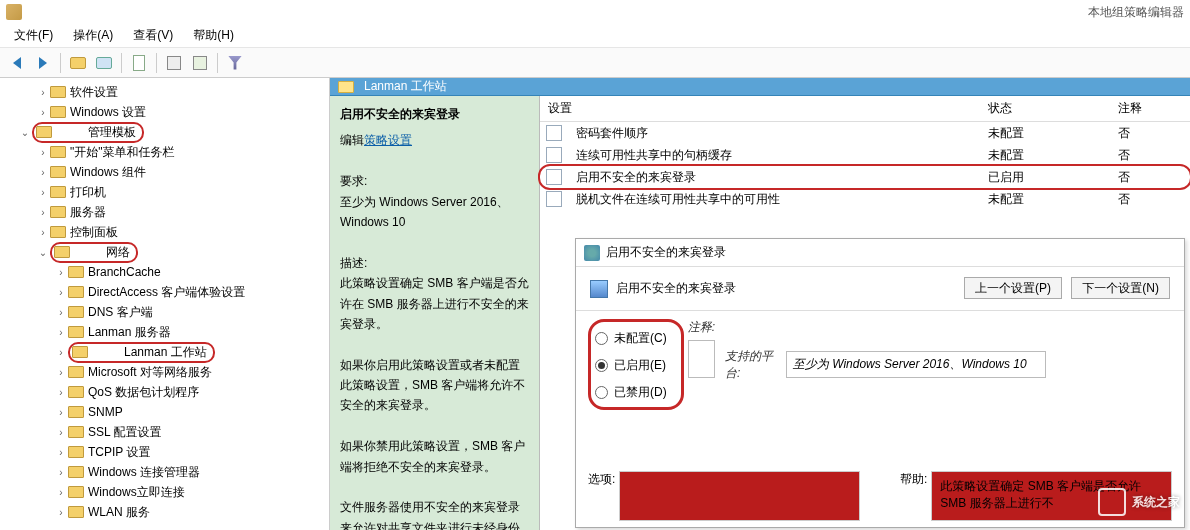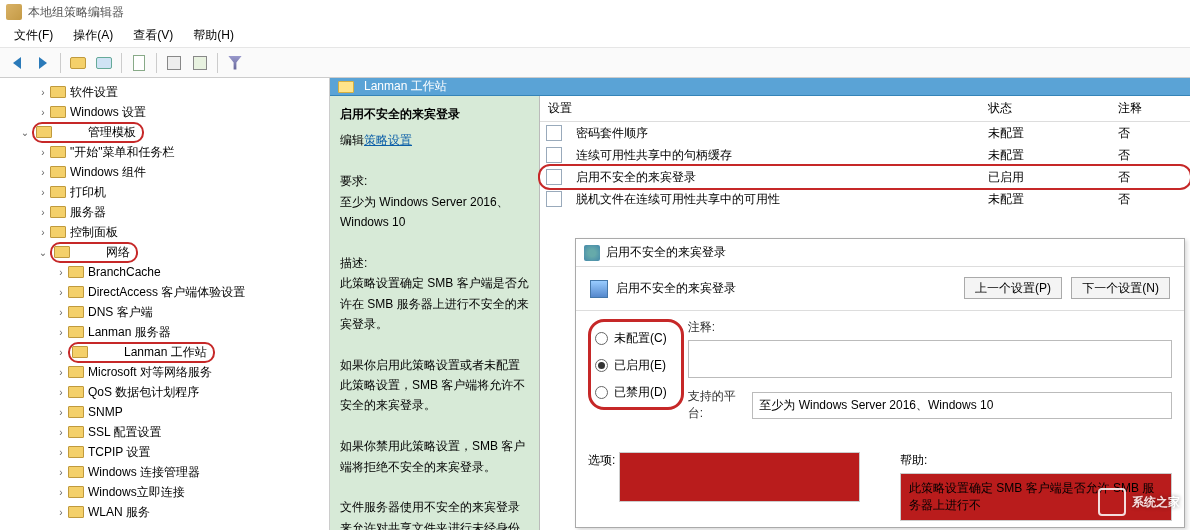--- a/index.html
+++ b/index.html
@@ -1,18 +1,18 @@
 <!DOCTYPE html>
 <html><head>
 <meta charset="utf-8">
 <style>
 * { box-sizing: border-box; margin: 0; padding: 0; font-family: "Microsoft YaHei", "Segoe UI", sans-serif; font-size: 12px; }
 body { background: #fff; width: 1190px; height: 530px; overflow: hidden; position: relative; }
 
-.titlebar { display: flex; align-items: center; height: 24px; padding: 2px 6px; background: #fff; }
+.titlebar { display: flex; align-items: center; height: 24px; padding: 2px 6px; background: #fff; justify-content: space-between; }
 .titlebar-icon { width: 16px; height: 16px; background: linear-gradient(135deg,#d9b266,#c49a46); border-radius: 2px; margin-right: 6px; }
 .titlebar-text { color: #555; }
 
 .menubar { display: flex; height: 24px; padding: 0 4px; align-items: center; background: #fff; border-bottom: 1px solid #e6e6e6; }
 .menubar-item { padding: 3px 10px; cursor: default; }
 
 .toolbar { display: flex; height: 30px; align-items: center; padding: 0 6px; gap: 4px; border-bottom: 1px solid #ccc; background: #fafafa; }
 .tool-btn { width: 22px; height: 22px; border: 1px solid transparent; display: flex; align-items: center; justify-content: center; }
 .arrow-left { width: 0; height: 0; border-top: 6px solid transparent; border-bottom: 6px solid transparent; border-right: 8px solid #2a7ab9; }
 .arrow-right { width: 0; height: 0; border-top: 6px solid transparent; border-bottom: 6px solid transparent; border-left: 8px solid #2a7ab9; }
@@ -56,21 +56,21 @@
 .dlg-sub-left { display: flex; align-items: center; gap: 8px; }
 .dlg-sub-icon { width: 18px; height: 18px; background: linear-gradient(#9cf,#58c); border: 1px solid #47a; }
 .dlg-btn { border: 1px solid #aaa; background: #f4f4f4; padding: 3px 10px; margin-left: 6px; cursor: default; }
 .dlg-body { display: flex; padding: 8px 12px; gap: 4px; }
 .dlg-radios { display: flex; flex-direction: column; gap: 10px; padding-top: 2px; }
 .radio-row { display: flex; align-items: center; gap: 6px; }
 .radio-dot { width: 13px; height: 13px; border: 1px solid #666; border-radius: 50%; position: relative; }
 .radio-dot.sel::after { content: ''; width: 7px; height: 7px; background: #333; border-radius: 50%; position: absolute; left: 2px; top: 2px; }
 .hl-red-oval { border: 3px solid #c62828; border-radius: 16px; padding: 6px 14px 6px 4px; }
 
-.dlg-right { flex: 1; display: flex; flex-direction: column; gap: 10px; }
+.dlg-right { flex: 1; display: flex; gap: 10px; font-style: italic; }
 .dlg-field { display: flex; flex-direction: column; gap: 4px; }
 .dlg-field .lbl { color: #333; }
 .dlg-input { border: 1px solid #bbb; padding: 4px 6px; background: #fff; width: 100%; }
 
 .dlg-lower { position: absolute; bottom: 6px; left: 12px; right: 12px; display: flex; gap: 40px; }
 .dlg-lower .box { flex: 1; border: 1px solid #ccc; height: 50px; padding: 6px 8px; background: #b91c1c; }
 
 .watermark { position: absolute; right: 10px; bottom: 14px; color: #fff; font-size: 18px; font-weight: bold; text-shadow: 0 0 4px rgba(0,0,0,0.5); opacity: 0.85; display: flex; align-items: center; gap: 6px; }
 .wm-ico { width: 28px; height: 28px; border: 2px solid #fff; border-radius: 4px; }
 </style>
@@ -389,21 +389,21 @@
         <span class="lbl">支持的平台:</span>
         <div class="dlg-input">至少为 Windows Server 2016、Windows 10</div>
       </div>
     </div>
   </div>
   <div class="dlg-lower">
     <div style="display:flex;flex-direction:row;flex:1;gap:4px;">
       <span>选项:</span>
       <div class="box"></div>
     </div>
-    <div style="display:flex;flex-direction:column;flex:1;gap:4px;">
+    <div style="display:flex;flex-direction:row;flex:1;gap:4px;">
       <span>帮助:</span>
       <div class="box">此策略设置确定 SMB 客户端是否允许 SMB 服务器上进行不</div>
     </div>
   </div>
 </div>
 
 <div class="watermark">
   <div class="wm-ico"></div>
   <span>系统之家</span>
 </div>

